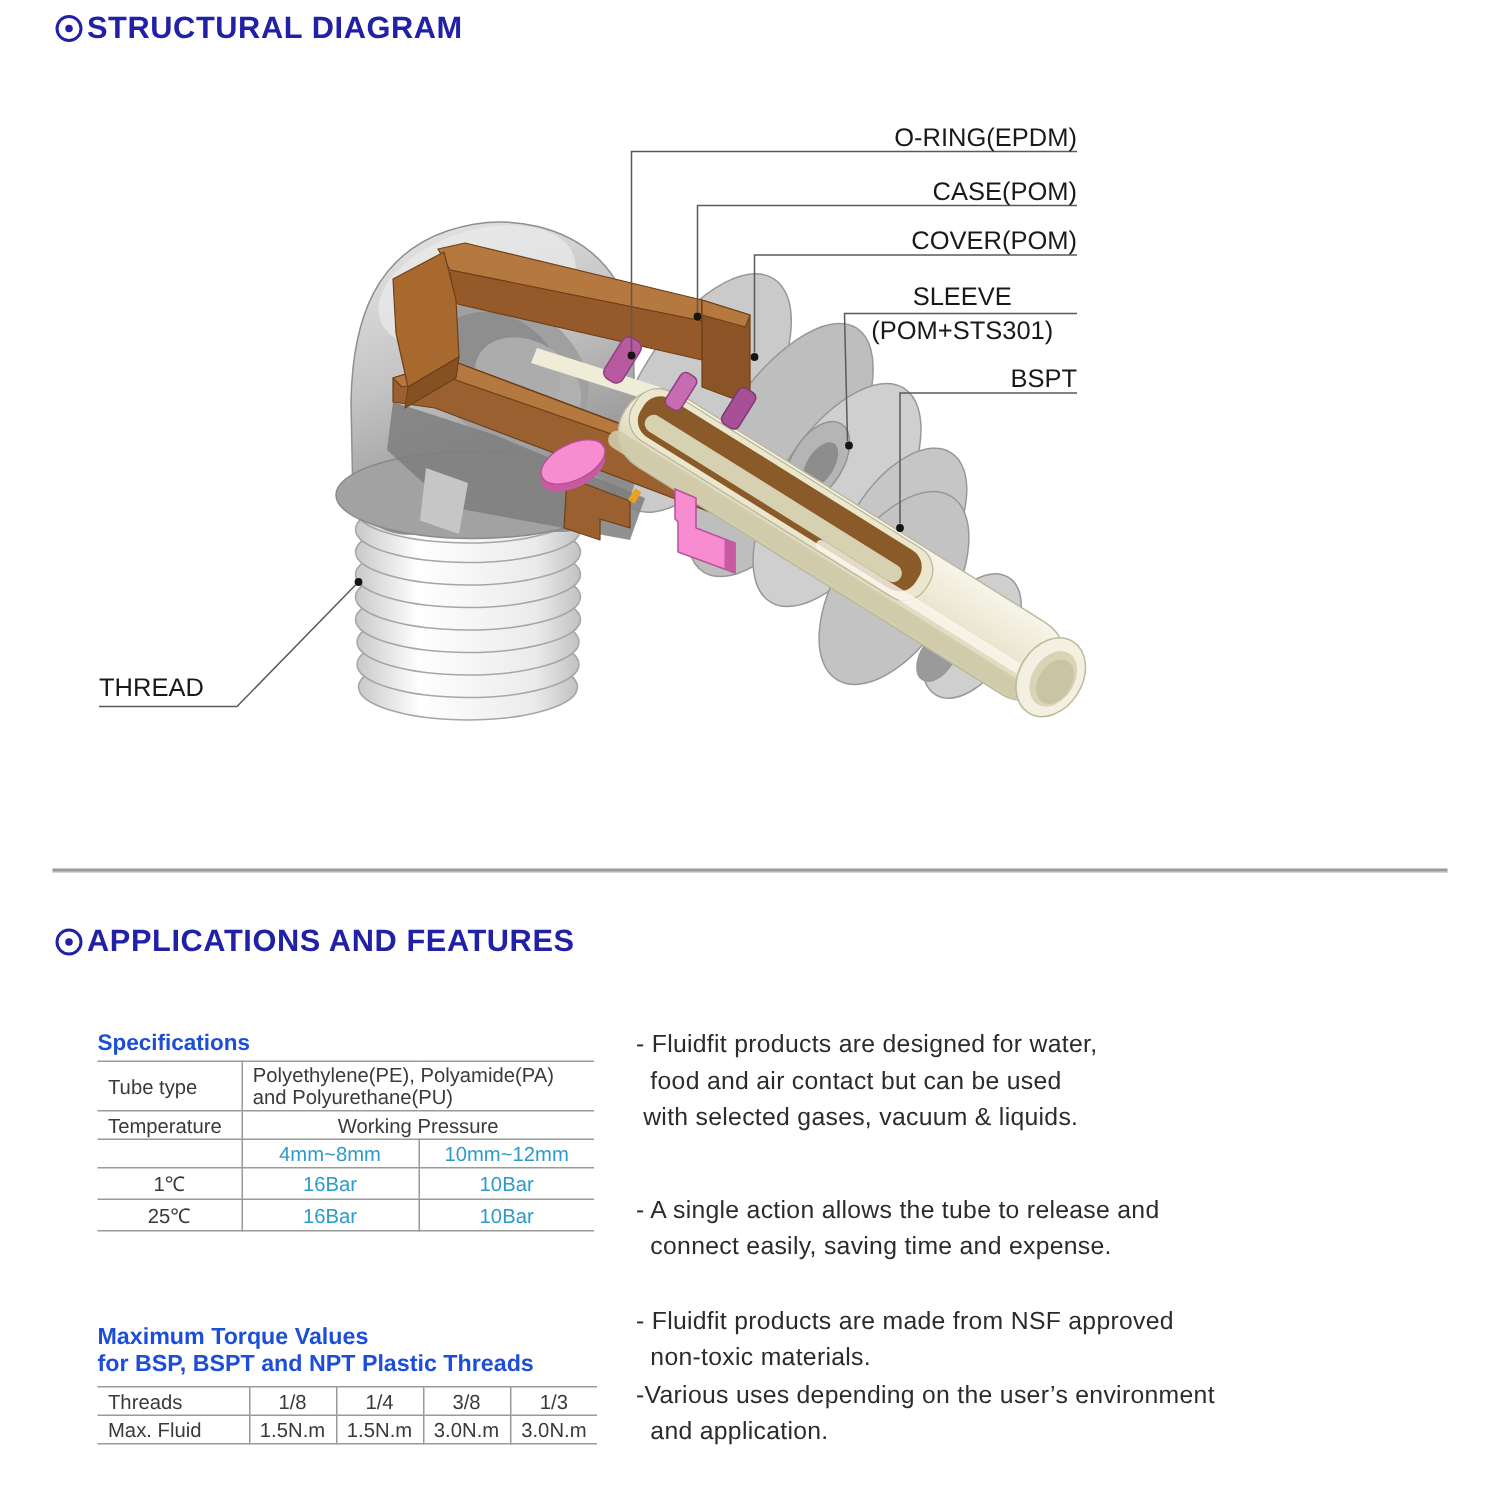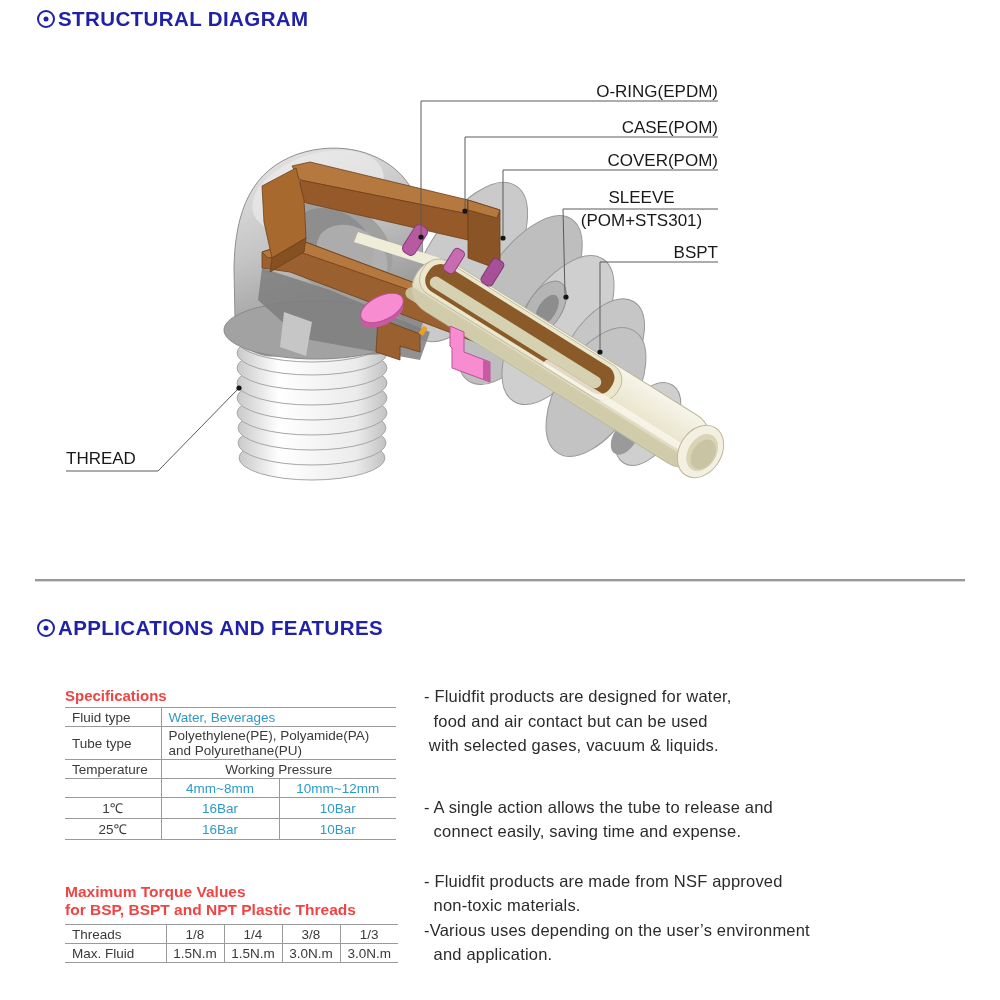--- a/index.html
+++ b/index.html
@@ -13,21 +13,21 @@
             border-radius:50%;position:relative;flex:0 0 auto;}
   .bullseye::after{content:'';position:absolute;width:5px;height:5px;background:#2121a8;
             border-radius:50%;left:50%;top:50%;transform:translate(-50%,-50%);}
   
   .divider{height:2px;background:#9a9a9a;border-bottom:1px solid #d8d8d8;}
   
   .d-label{position:absolute;font-size:17px;color:#191919;white-space:nowrap;}
   .ralign{text-align:right;}
   .calign{text-align:center;}
   
-  .tbl-title{font-size:15px;font-weight:700;color:#ef4444;margin:0 0 3px 0;}
+  .tbl-title{font-size:15px;font-weight:700;color:#1d4ed8;margin:0 0 3px 0;}
   table.spec{border-collapse:collapse;font-size:13.5px;color:#3a3a3a;table-layout:fixed;}
   table.spec td{border:1px solid #9a9a9a;padding:1px 7px;height:16px;overflow:hidden;}
   table.spec tr td:first-child{border-left:none;}
   table.spec tr td:last-child{border-right:none;}
   .blu{color:#2e9ac9;}
   .tc{text-align:center;padding:1px 2px !important;}
   
   .feature{white-space:pre-line;font-size:16.5px;line-height:24.5px;margin:0;
            color:#2b2b2b;letter-spacing:0.2px;}
 </style>
@@ -178,24 +178,20 @@
 
   <div class="abs" style="left:65px;top:687px;">
     <div class="tbl-title">Specifications</div>
     <table class="spec" style="width:331px;">
       <colgroup>
           <col style="width:96px;">
           <col style="width:118px;">
           <col style="width:117px;">
         </colgroup>
       <tbody>
-          <tr>
-        <td>Fluid type</td>
-        <td colspan="2" class="blu">Water, Beverages</td>
-      </tr>
       <tr>
         <td>Tube type</td>
         <td colspan="2">Polyethylene(PE), Polyamide(PA) and Polyurethane(PU)</td>
       </tr>
       <tr>
         <td>Temperature</td>
         <td colspan="2" class="tc">Working Pressure</td>
       </tr>
       <tr>
         <td></td>

